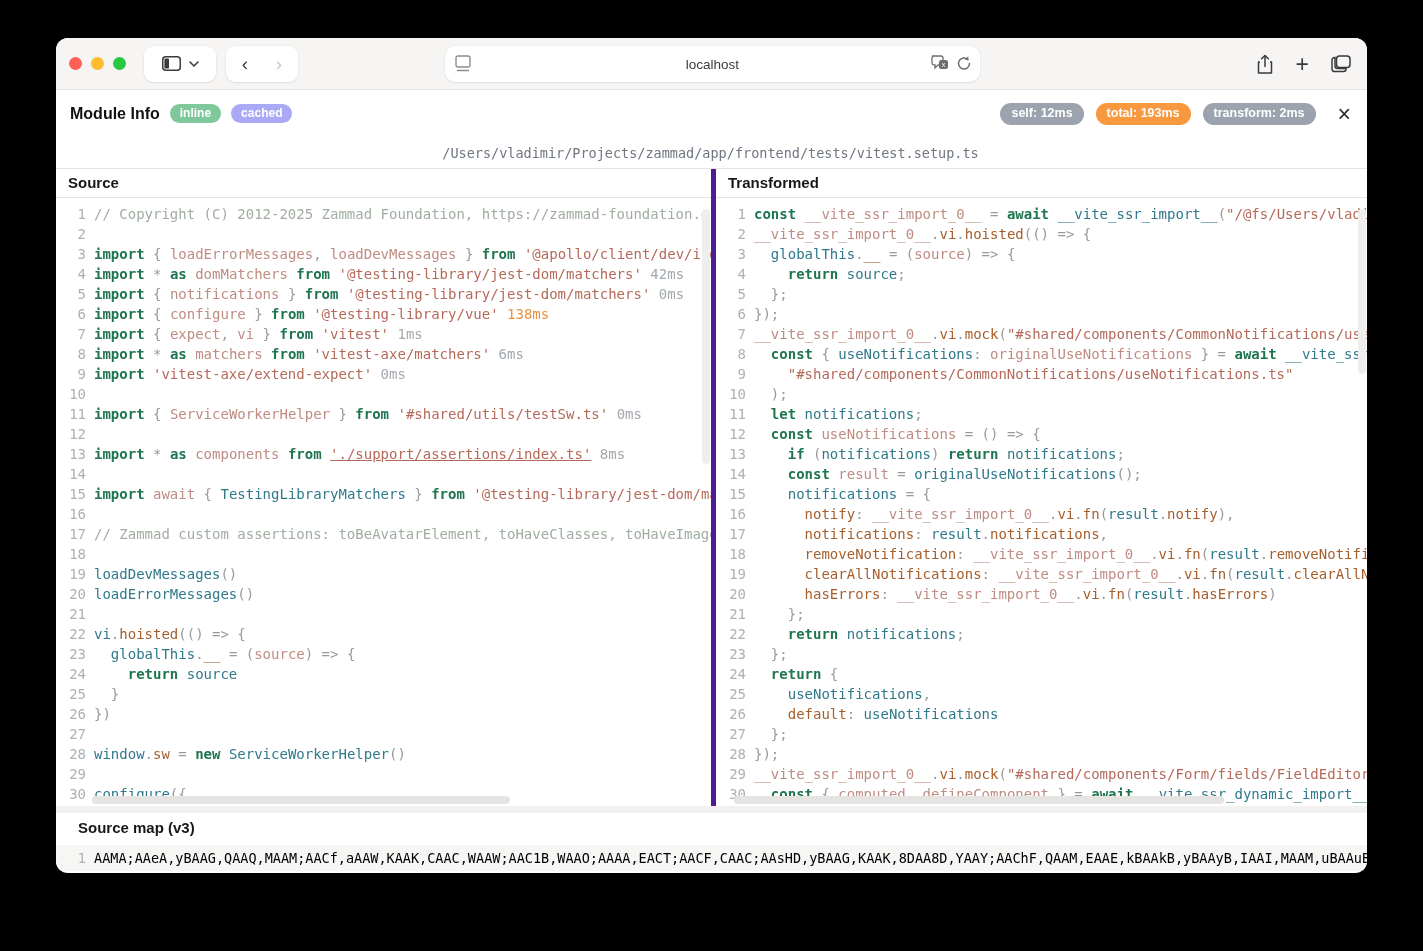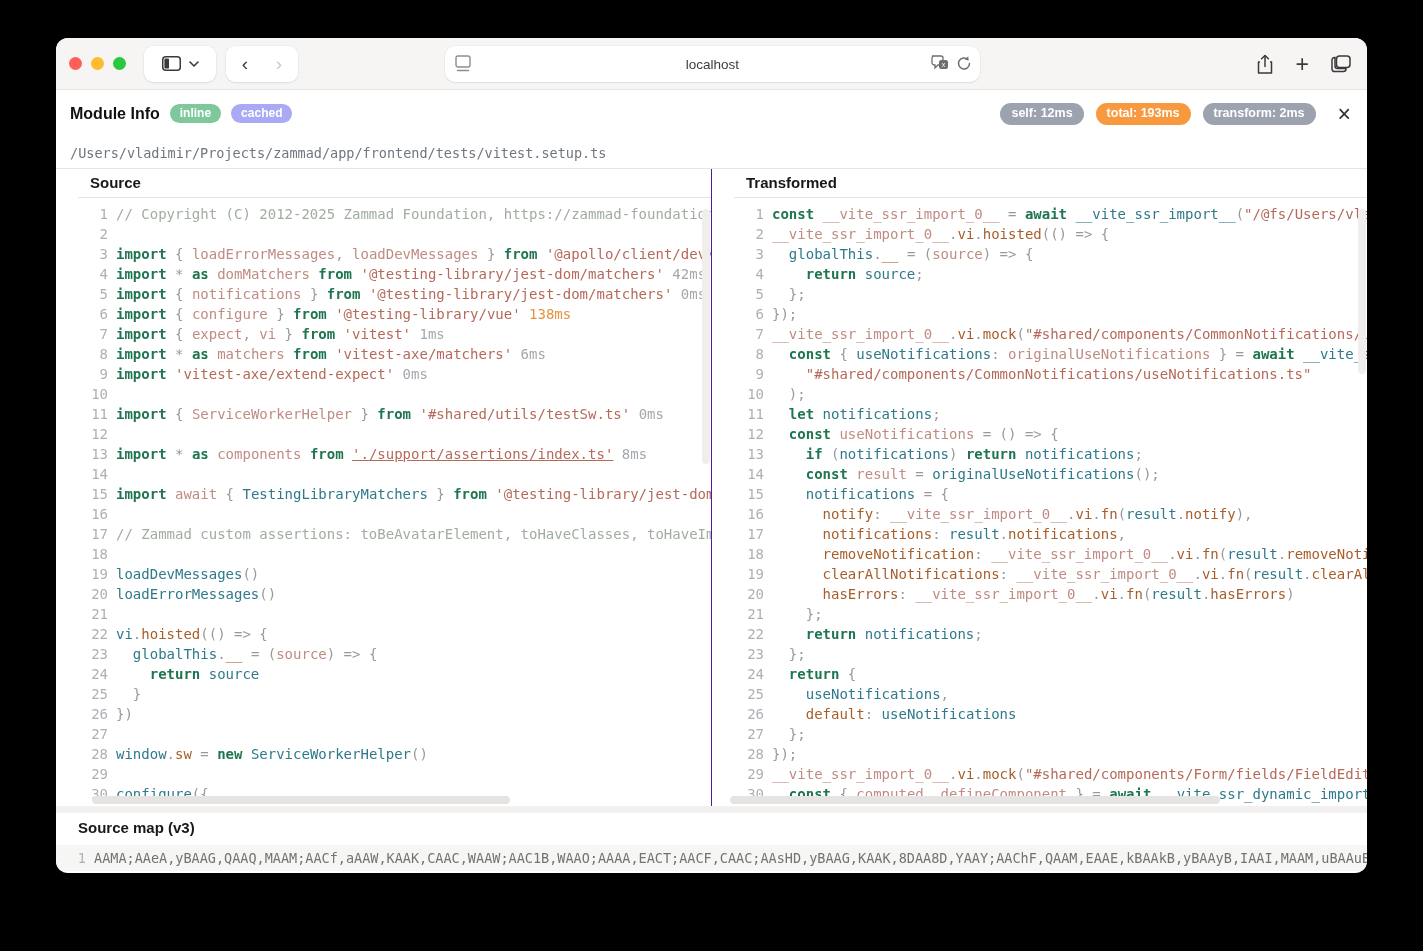--- a/index.html
+++ b/index.html
@@ -22,39 +22,39 @@
   .urlbar { position:absolute; left:389px; top:8px; width:535px; height:36px; background:#fff;
             border-radius:10px; box-shadow:0 0 0 0.5px rgba(0,0,0,0.05), 0 1px 2px rgba(0,0,0,0.07);
             display:flex; align-items:center; }
   .url-text { position:absolute; left:0; right:0; text-align:center; font-size:13.5px; color:#3c3c3e; }
   .url-left { position:absolute; left:10px; top:9px; }
   .url-right { position:absolute; right:8px; top:8px; display:flex; align-items:center; gap:6px; }
   .right-icons { position:absolute; right:16px; top:8px; height:36px; display:flex; align-items:center; gap:22px; }
   svg.ic { display:block; }
 
   
-  .mod-header { height:79px; border-bottom:1px solid #e4e4e7; padding:13px 16px 0 14px; }
+  .mod-header { height:79px; border-bottom:1px solid #e4e4e7; padding:13px 16px 0 14px;text-align:center; }
   .mod-row { display:flex; align-items:center; }
   .mod-title { font-size:16px; font-weight:700; color:#111; }
   .badge { color:#fff; font-size:12px; font-weight:700; border-radius:999px;
            padding:3px 10px 4px; margin-left:10px; line-height:1; }
   .badge.inline { background:#7fc89c; }
   .badge.cached { background:#a9a9f5; }
   .spacer { flex:1; }
   .metric { color:#fff; font-size:12.5px; font-weight:700; border-radius:999px;
             padding:4px 11px 5px; margin-left:12px; line-height:1; }
   .metric.gray { background:#9ca3af; }
   .metric.orange { background:#f8993f; }
   .close-x { margin-left:22px; font-size:23px; color:#2f2f31; line-height:18px; cursor:pointer; }
   .mod-path { margin-top:20px; font-family:"DejaVu Sans Mono", monospace; font-size:13.5px; color:#6f7680; }
 
   
   .panels { display:flex; height:637px; }
-  .panel { width:655px; position:relative; overflow:hidden;padding-left:22px; }
-  .panel.right { width:656px; border-left:1px solid #4c1d95; }
+  .panel { width:655px; position:relative; overflow:hidden; }
+  .panel.right { width:656px; border-left:5px solid #4c1d95; }
   .panel-header { height:29px; border-bottom:1px solid #e4e4e7; padding:5px 12px;
                   font-size:15px; font-weight:700; color:#18181b; }
   .code { height:608px; padding-top:6px; overflow:hidden; position:relative;
           font-family:"DejaVu Sans Mono", monospace; font-size:14px; line-height:20px; }
   .cl { height:20px; white-space:pre; display:flex; }
   .ln { width:30px; flex:0 0 30px; text-align:right; padding-right:0; color:#abb1b6; user-select:none; }
   .ct { white-space:pre; padding-left:8px; flex:1 1 auto; overflow:hidden; }
   .tk-kw { color:#1e754f; font-weight:600; }
   .tk-id { color:#bf8b82; }
   .tk-fn { color:#2f798a; }
@@ -67,21 +67,21 @@
   .tk-timehot { color:#e8923e; }
   .hscroll { position:absolute; height:8px; border-radius:4px; background:#e5e4e3; bottom:2px; }
   .vscroll { position:absolute; width:8px; border-radius:4px; background:#efeeed; top:10px; }
 
   
   .divider-strip { height:7px; background:#f2f1f0; }
   .sourcemap-title { padding:4px 22px 0; font-size:15px; font-weight:700; color:#18181b; line-height:22px; }
   .sm-row { margin-top:6px; height:26px; background:#f6f6f5; display:flex; align-items:center;
             font-family:"DejaVu Sans Mono", monospace; font-size:13.5px; overflow:hidden; }
   .sm-ln { width:30px; flex:0 0 30px; text-align:right; color:#abb1b6; }
-  .sm-map { padding-left:8px; white-space:pre; color:#737373; overflow:hidden; flex:1 1 auto; }
+  .sm-map { padding-left:8px; white-space:pre; color:#000000; overflow:hidden; flex:1 1 auto; }
 </style>
 </head>
 <body>
 
 <div class="window">
 
   <div class="toolbar">
     <div class="traffic">
       <span class="tl" style="background:#ff5f57"></span>
       <span class="tl" style="background:#febc2e"></span>

